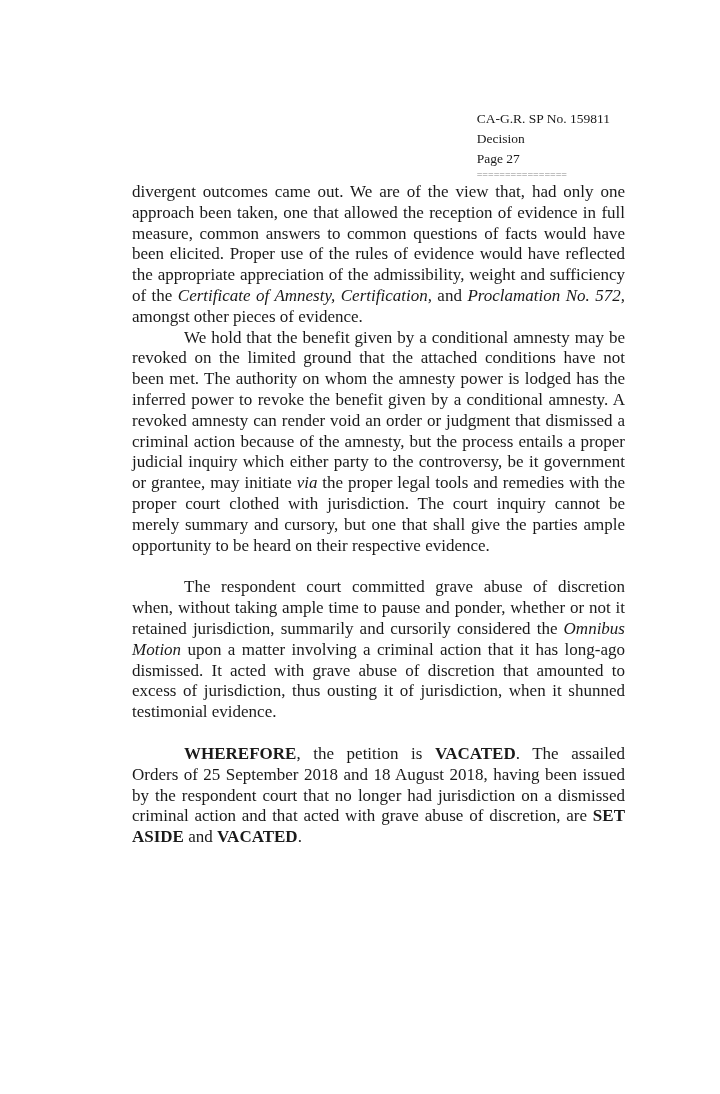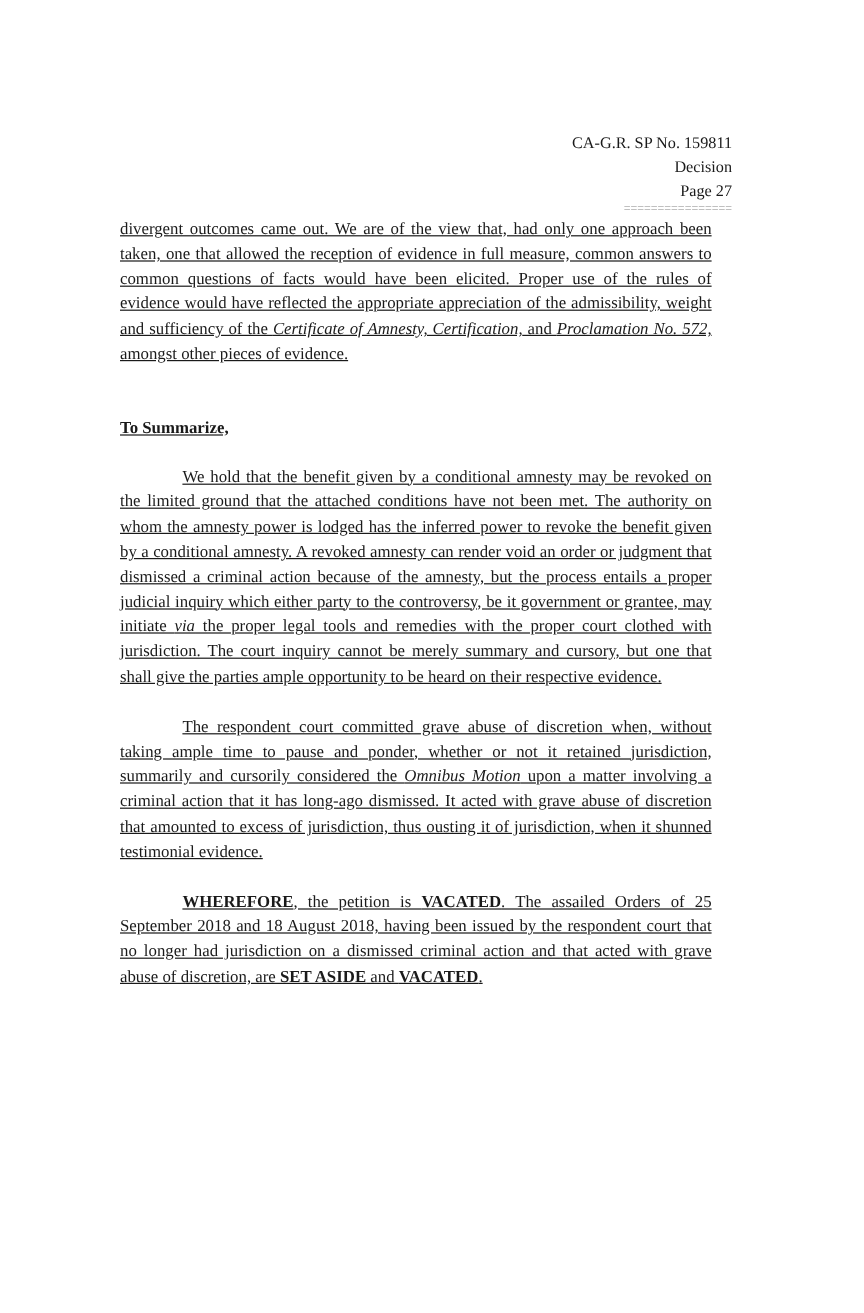--- a/index.html
+++ b/index.html
@@ -12,39 +12,37 @@
       height: 1094px;
       position: relative;
       overflow: hidden;
       color: #1a1a1a;
       font-family: "Liberation Serif", "DejaVu Serif", serif;
     }
     .header {
       position: absolute;
       right: 110px;
       top: 109px;
-      text-align: right;
       font-size: 13.5px;
       line-height: 20px;
     }
     .header .rule {
       font-size: 10px;
       line-height: 12px;
       color: #888;
       letter-spacing: 0px;
     }
     .body-text {
       position: absolute;
-      left: 100px;
+      left: 132px;
       top: 182px;
       width: 493px;
-      font-size: 14px;
+      font-size: 17px;
       line-height: 20.8px;
       text-align: justify;
-      text-decoration: underline;
     }
     .body-text p {
       margin: 0;
     }
     .indent {
       text-indent: 52px;
     }
     .heading {
       font-weight: bold;
       margin-top: 41px !important;
@@ -62,20 +60,19 @@
 <div class="header">
   <div>CA-G.R. SP No. 159811</div>
   <div>Decision</div>
   <div>Page 27</div>
   <div class="rule">================</div>
 </div>
 
 <div class="body-text">
   <p><span>divergent outcomes came out. We are of the view that, had only one approach been taken, one that allowed the reception of evidence in full measure, common answers to common questions of facts would have been elicited. Proper use of the rules of evidence would have reflected the appropriate appreciation of the admissibility, weight and sufficiency of the </span><i>Certificate of Amnesty, Certification,</i><span> and </span><i>Proclamation No. 572,</i><span> amongst other pieces of evidence.</span></p>
 
-  <p class="heading">To Summarize,</p>
 
   <p class="indent"><span>We hold that the benefit given by a conditional amnesty may be revoked on the limited ground that the attached conditions have not been met. The authority on whom the amnesty power is lodged has the inferred power to revoke the benefit given by a conditional amnesty.  A revoked amnesty can render void an order or judgment that dismissed a criminal action because of the amnesty, but the process entails a proper judicial inquiry which either party to the controversy, be it government or grantee, may initiate </span><i>via</i><span> the proper legal tools and remedies with the proper court clothed with jurisdiction. The court inquiry cannot be merely summary and cursory, but one that shall give the parties ample opportunity to be heard on their respective evidence.</span></p>
 
   <p class="indent gap"><span>The respondent court committed grave abuse of discretion when, without taking ample time to pause and ponder, whether or not it retained jurisdiction, summarily and cursorily considered the </span><i>Omnibus Motion</i><span> upon a matter involving a criminal action that it has long-ago dismissed. It acted with grave abuse of discretion that amounted to excess of jurisdiction, thus ousting it of jurisdiction, when it shunned testimonial evidence.</span></p>
 
   <p class="indent gap"><b>WHEREFORE</b><span>, the petition is </span><b>VACATED</b><span>. The assailed Orders of 25 September 2018 and 18 August 2018, having been issued by the respondent court that no longer had jurisdiction on a dismissed criminal action and that acted with grave abuse of discretion, are </span><b>SET ASIDE</b><span> and </span><b>VACATED</b><span>.</span></p>
 </div>
 
 </body></html>

